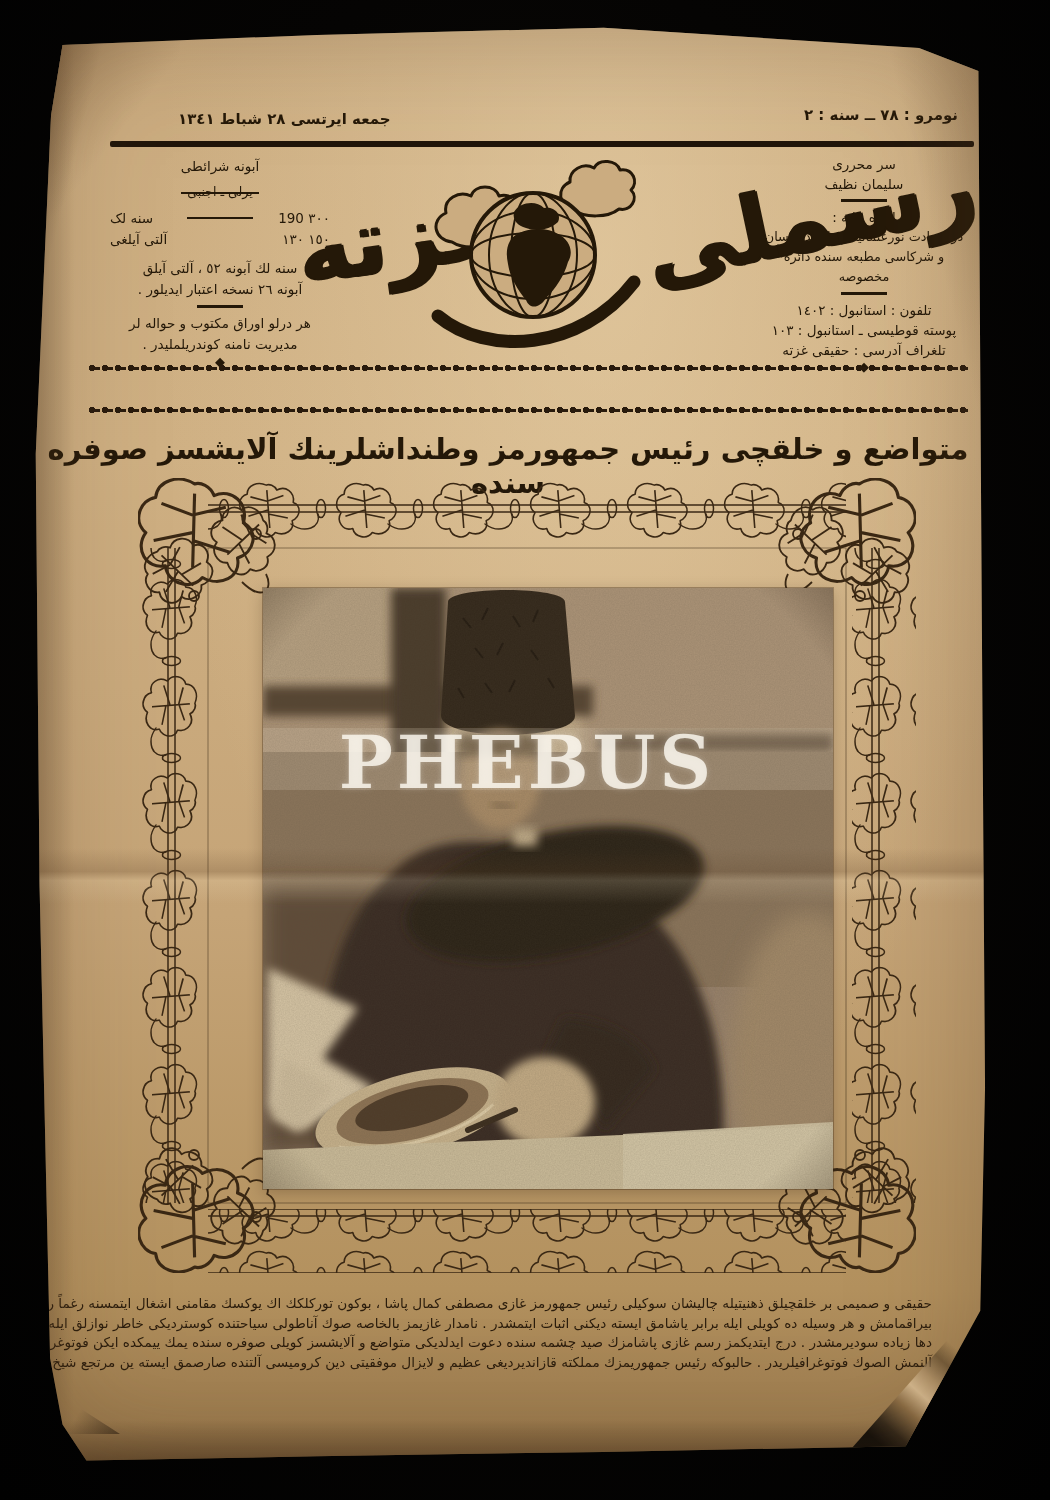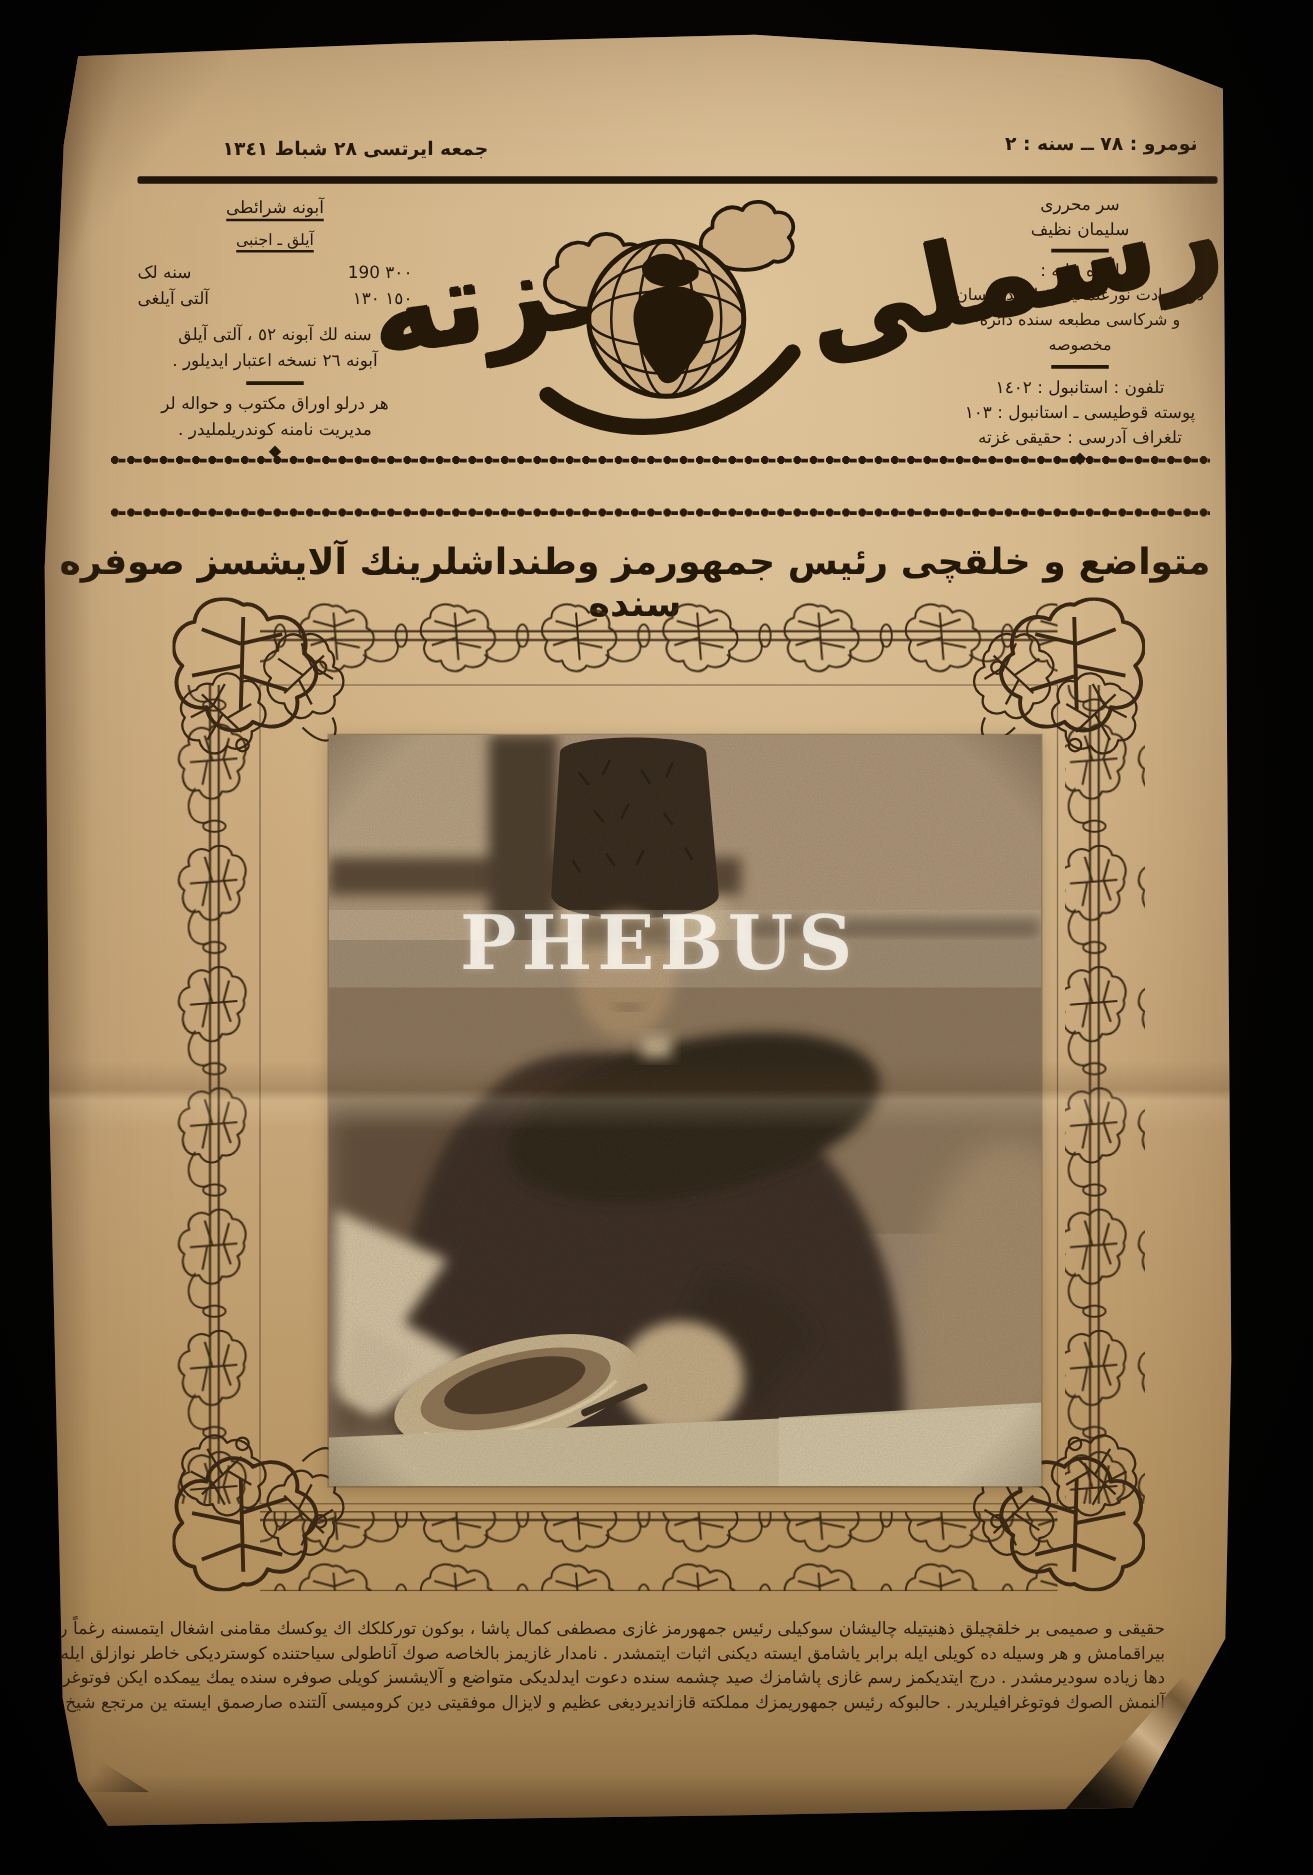--- a/index.html
+++ b/index.html
@@ -35,21 +35,21 @@
   .topline{font-size:15px;font-weight:bold;white-space:nowrap;text-align:right;}
   #issue-no{right:28px;top:84px;}
   #price-line{left:50%;top:80px;transform:translateX(-50%);}
   #price-line .big5{display:inline-block;font-family:"DejaVu Serif",serif;font-size:28px;font-weight:bold;vertical-align:-6px;padding:0 3px;}
   #date-line{left:148px;top:88px;}
   #main-rule{left:80px;right:12px;top:119px;height:6px;background:#20150a;border-radius:2px;}
   
   .col{font-size:13.5px;line-height:21px;text-align:center;}
   #sub-col{left:66px;top:134px;width:248px;}
   #adm-col{right:16px;top:132px;width:212px;line-height:20px;}
-  .u{border-bottom:2px solid #241808;padding-bottom:1px;}
+  .u{border-bottom:2px solid #241808;padding-bottom:18px;}
   .shortrule{width:46px;height:3px;background:#241808;margin:5px auto;}
   .subrow{display:flex;justify-content:space-between;padding:0 14px;}
   .diamond{font-size:13px;line-height:14px;}
   
   .callig{font-weight:bold;font-size:92px;line-height:1;color:#241808;text-shadow:1.5px 1.5px 0 #241808,-1px 1px 0 #241808;}
   #title-right{left:612px;top:150px;transform:rotate(-12deg);}
   #title-left{left:266px;top:170px;transform:rotate(-8deg);}
   #globe-wrap{left:398px;top:136px;width:214px;height:204px;}
   
   .dotrule{left:58px;right:18px;height:8px;
@@ -59,42 +59,42 @@
   #motto{left:86px;right:86px;top:350px;font-size:15px;line-height:16px;text-align:center;font-weight:bold;}
   .bean{display:inline-block;width:26px;height:14px;border-radius:50%;vertical-align:-2px;margin:0 6px;transform:rotate(-18deg);
     background:radial-gradient(ellipse 7px 3px at 62% 42%,#c9aa7e 0 40%,transparent 55%),#241808;}
   
   #headline{left:0;right:0;top:410px;text-align:center;font-size:29px;font-weight:bold;letter-spacing:1px;}
   
   #frame{left:108px;top:456px;width:778px;height:795px;}
   #photo{left:233px;top:566px;width:570px;height:601px;background:#97816a;box-shadow:0 0 0 1px rgba(60,40,20,.35),0 4px 14px rgba(40,25,10,.25);}
   #photo svg{position:absolute;inset:0;}
   #watermark{position:absolute;left:64px;top:132px;width:400px;text-align:center;
-    font-family:"DejaVu Serif",serif;font-size:60px;font-weight:bold;letter-spacing:4px;
+    font-family:"DejaVu Serif",serif;font-size:72px;font-weight:bold;letter-spacing:4px;
     color:rgba(252,249,240,.82);text-shadow:0 0 6px rgba(255,255,255,.25);}
   
   #caption{left:58px;right:54px;top:1272px;font-size:13.6px;line-height:19.5px;text-align:center;color:#2a1c0c;}
   #caption .cl{white-space:nowrap;}
 </style>
 </head>
 <body>
 
 <div id="stage">
   <div id="page">
 
     <div class="fold-tl"></div>
     <div class="edge-left"></div>
 
     <div class="abs topline" id="issue-no">نومرو : ٧٨ ــ سنه : ٢</div>
     <div class="abs topline" id="date-line">جمعه ایرتسی ٢٨ شباط ١٣٤١</div>
     <div class="abs" id="main-rule"></div>
 
     <div class="abs col" id="sub-col">
       <div><span class="u">آبونه شرائطی</span></div>
-      <div style="font-size:12.5px;margin-top:4px;"><span class="u">آیلق ـ اجنبی</span></div>
+      <div style="font-size:12.5px;margin-top:4px;"><span class="u">یرلی ـ اجنبی</span></div>
       <div class="subrow" style="margin-top:6px;">
         <span>٣٠٠    190</span>
         <span>سنه لک</span>
       </div>
       <div class="subrow">
         <span>١٥٠    ١٣٠</span>
         <span>آلتی آیلغی</span>
       </div>
       <div style="margin-top:8px;">سنه لك آبونه ٥٢ ، آلتی آیلق</div>
       <div>آبونه ٢٦ نسخه اعتبار ایدیلور .</div>

